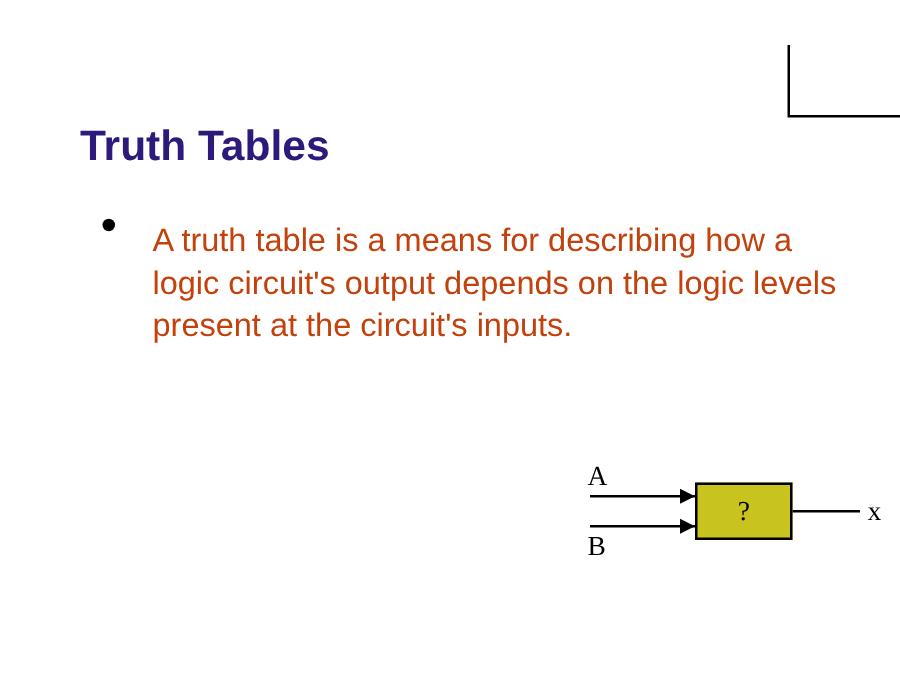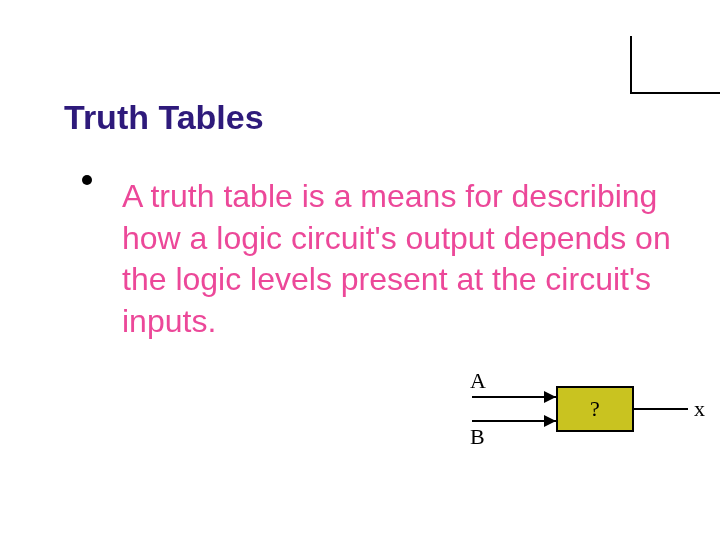--- a/index.html
+++ b/index.html
@@ -37,23 +37,23 @@
   .bullet {
     width: 10px;
     height: 10px;
     background: #000;
     border-radius: 50%;
     margin-top: 11px;
     flex: 0 0 auto;
   }
   .body-text {
     margin-left: 18px;
-    font-size: 32px;
+    font-size: 26px;
     line-height: 1.3;
-    color: #ec4899;
+    color: #c2410c;
   }
   .diagram {
     position: absolute;
     top: 320px;
     left: 410px;
     width: 270px;
     height: 90px;
   }
   .wire-a { position: absolute; top: 28px; left: 14px; width: 84px; height: 2px; background: #000; }
   .wire-b { position: absolute; top: 52px; left: 14px; width: 84px; height: 2px; background: #000; }

